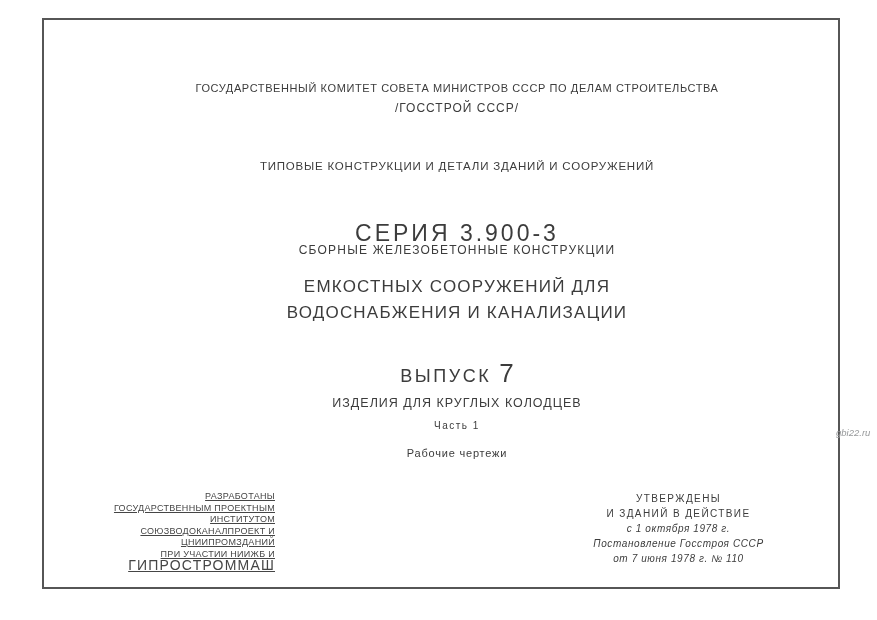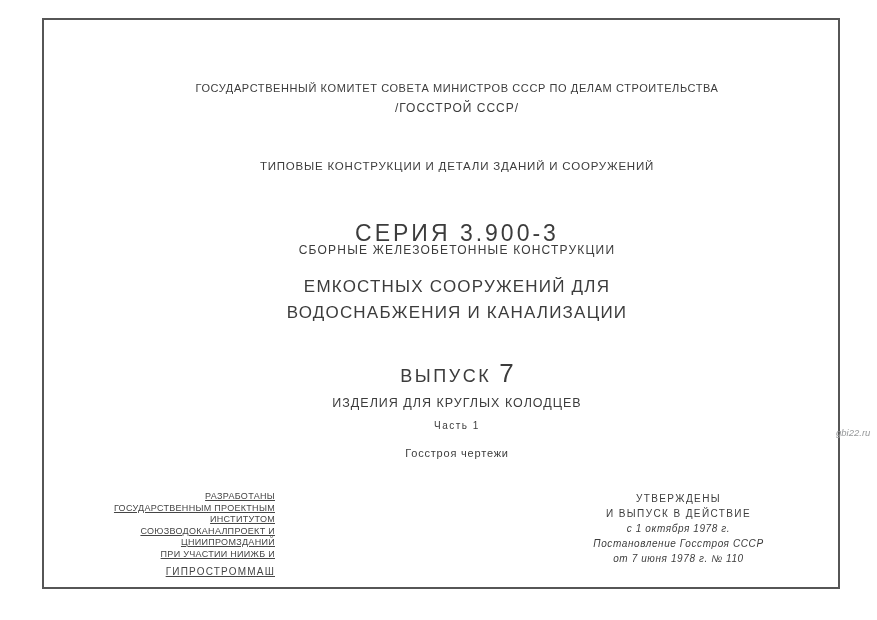--- a/index.html
+++ b/index.html
@@ -49,22 +49,21 @@
     left: 50px; top: 491px;
     width: 225px;
     text-align: right;
     color: #454545;
     font-size: 9px;
     line-height: 11.5px;
     letter-spacing: 0.3px;
     text-decoration: underline;
   }
   .developed-block .dev-last {
-    margin-top: 6px;
-    font-size: 10px;
+    font-size: 14px;
     letter-spacing: 1.2px;
   }
 
   .approved-block {
     position: absolute;
     left: 566px; top: 491px;
     width: 225px;
     text-align: center;
     color: #3c3c3c;
     font-size: 10px;
@@ -104,33 +103,33 @@
   <div class="t-line title-3">ВОДОСНАБЖЕНИЯ И КАНАЛИЗАЦИИ</div>
 
   <div class="t-line vypusk">
     <span>ВЫПУСК</span><span class="issue-number">7</span>
   </div>
 
   <div class="t-line products">ИЗДЕЛИЯ ДЛЯ КРУГЛЫХ КОЛОДЦЕВ</div>
 
   <div class="t-line part">Часть 1</div>
 
-  <div class="t-line drawings">Госстроя чертежи</div>
+  <div class="t-line drawings">Рабочие чертежи</div>
 
   <div class="developed-block">
     <div>РАЗРАБОТАНЫ</div>
     <div>ГОСУДАРСТВЕННЫМ ПРОЕКТНЫМ ИНСТИТУТОМ</div>
     <div>СОЮЗВОДОКАНАЛПРОЕКТ И ЦНИИПРОМЗДАНИЙ</div>
     <div>ПРИ УЧАСТИИ НИИЖБ И</div>
     <div class="dev-last">ГИПРОСТРОММАШ</div>
   </div>
 
   <div class="approved-block">
     <div class="ap-caps">УТВЕРЖДЕНЫ</div>
-    <div class="ap-caps">И ВЫПУСК В ДЕЙСТВИЕ</div>
+    <div class="ap-caps">И ЗДАНИЙ В ДЕЙСТВИЕ</div>
     <div class="ap-hand">с 1 октября 1978 г.</div>
     <div class="ap-hand">Постановление Госстроя СССР</div>
     <div class="ap-hand">от 7 июня 1978 г. № 110</div>
   </div>
 
   <div class="watermark">gbi22.ru</div>
 
 </div>
 
 </body></html>

